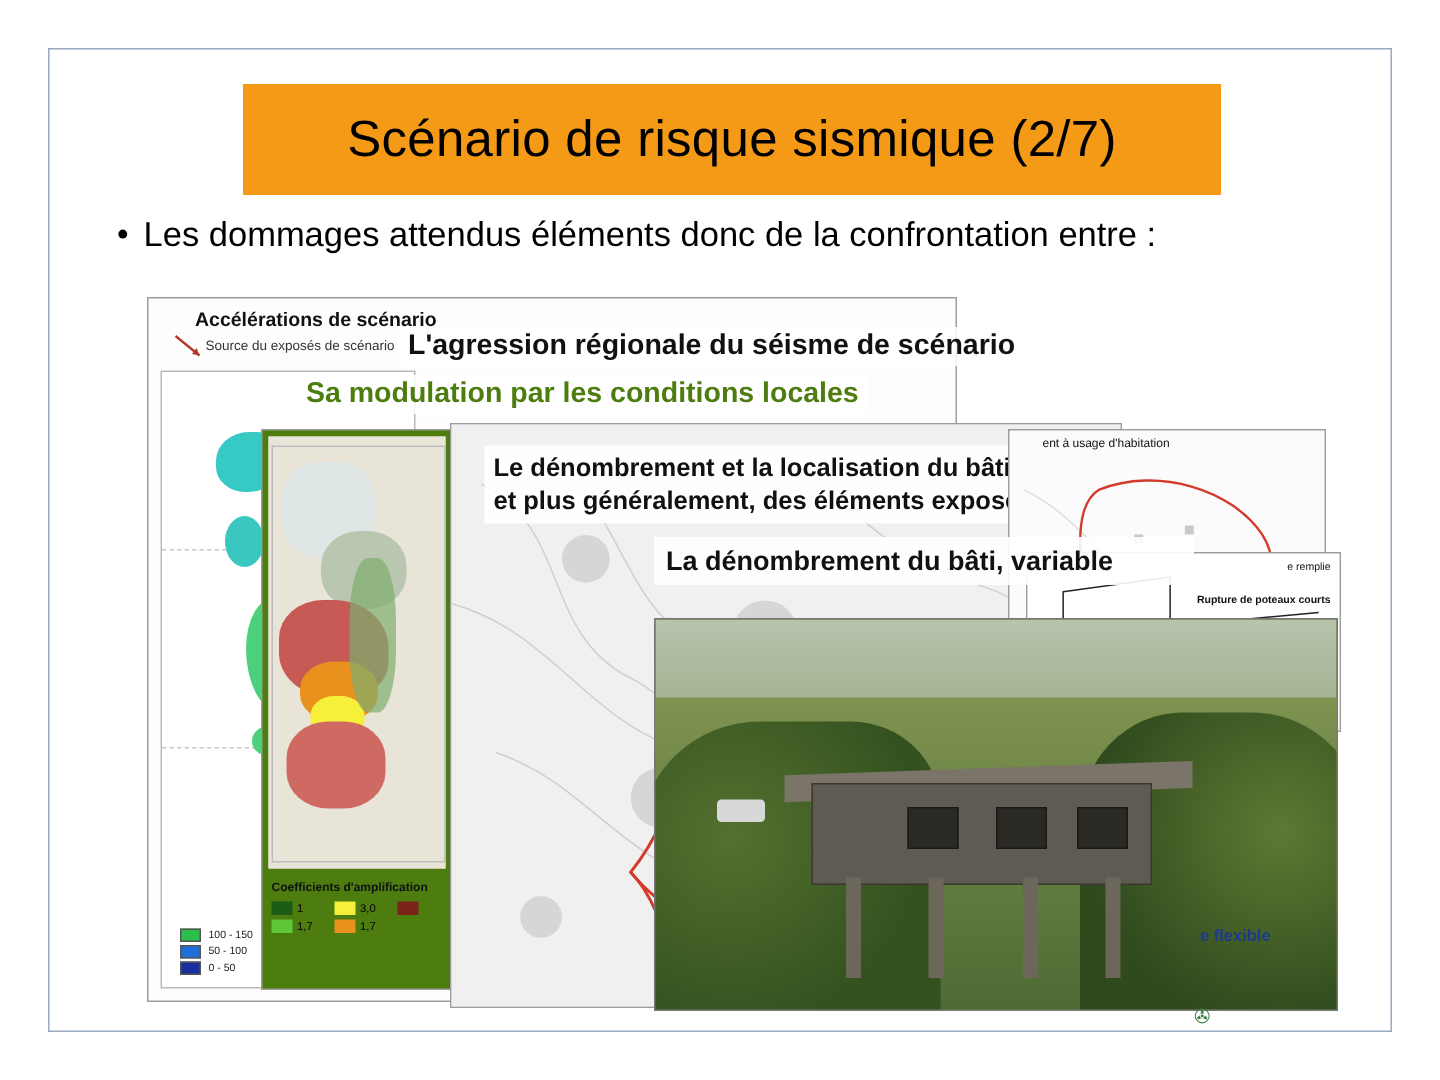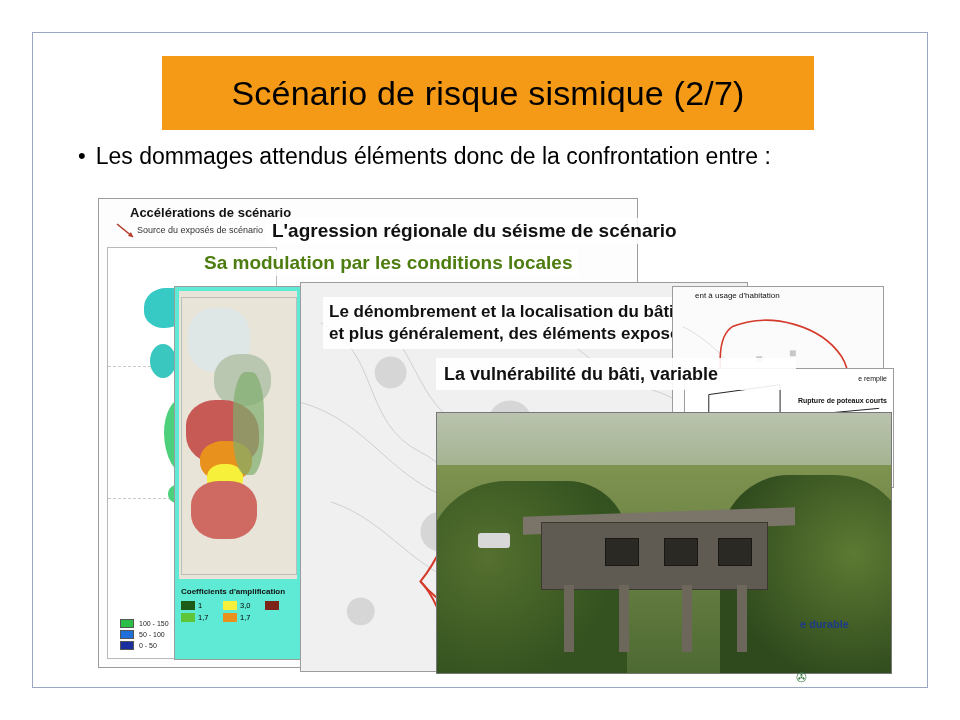--- a/index.html
+++ b/index.html
@@ -67,21 +67,21 @@
   #bullet-text {
     font-size: 23px;
     line-height: 28px;
     color: #000;
     white-space: nowrap;
   }
 
   
   .fig {
     position: absolute;
-    background: #5eead4;
+    background: #4d7c0f;
     border: 1px solid #9c9c9c;
     box-sizing: border-box;
     overflow: hidden;
   }
 
   
   #fig-accel {
     left: 98px;
     top: 198px;
     width: 540px;
@@ -496,36 +496,36 @@
     <div id="vuln-lbl-1">e remplie</div>
     <div id="vuln-lbl-2">Rupture de poteaux courts</div>
     <div id="vuln-lbl-3">Niveau flexible</div>
     <div id="vuln-lbl-4">Rupture potentielle</div>
   </div>
 
   <div id="accel-caption-1">L'agression régionale du séisme de scénario</div>
   <div id="accel-caption-2">Sa modulation par les conditions locales</div>
 
   <div id="vuln-caption">
-    <div>La vulnérabilité du bâti, variable</div>
+    <div>La dénombrement du bâti, variable</div>
   </div>
 
   <div id="fig-photo">
     <div id="photo-sky"></div>
     <div id="photo-hill"></div>
     <div id="photo-veg-l"></div>
     <div id="photo-veg-r"></div>
     <div id="photo-car"></div>
     <div id="photo-roof"></div>
     <div id="photo-house"></div>
     <div class="photo-win" style="left:37%;"></div>
     <div class="photo-win" style="left:50%;"></div>
     <div class="photo-win" style="left:62%;"></div>
     <div class="photo-pillar" style="left:28%;"></div>
     <div class="photo-pillar" style="left:40%;"></div>
     <div class="photo-pillar" style="left:54%;"></div>
     <div class="photo-pillar" style="left:66%;"></div>
   </div>
 
-  <div id="footer-note">e durable</div>
+  <div id="footer-note">e flexible</div>
   <div id="footer-mark">✇</div>
 
 </div>
 
 </body></html>

